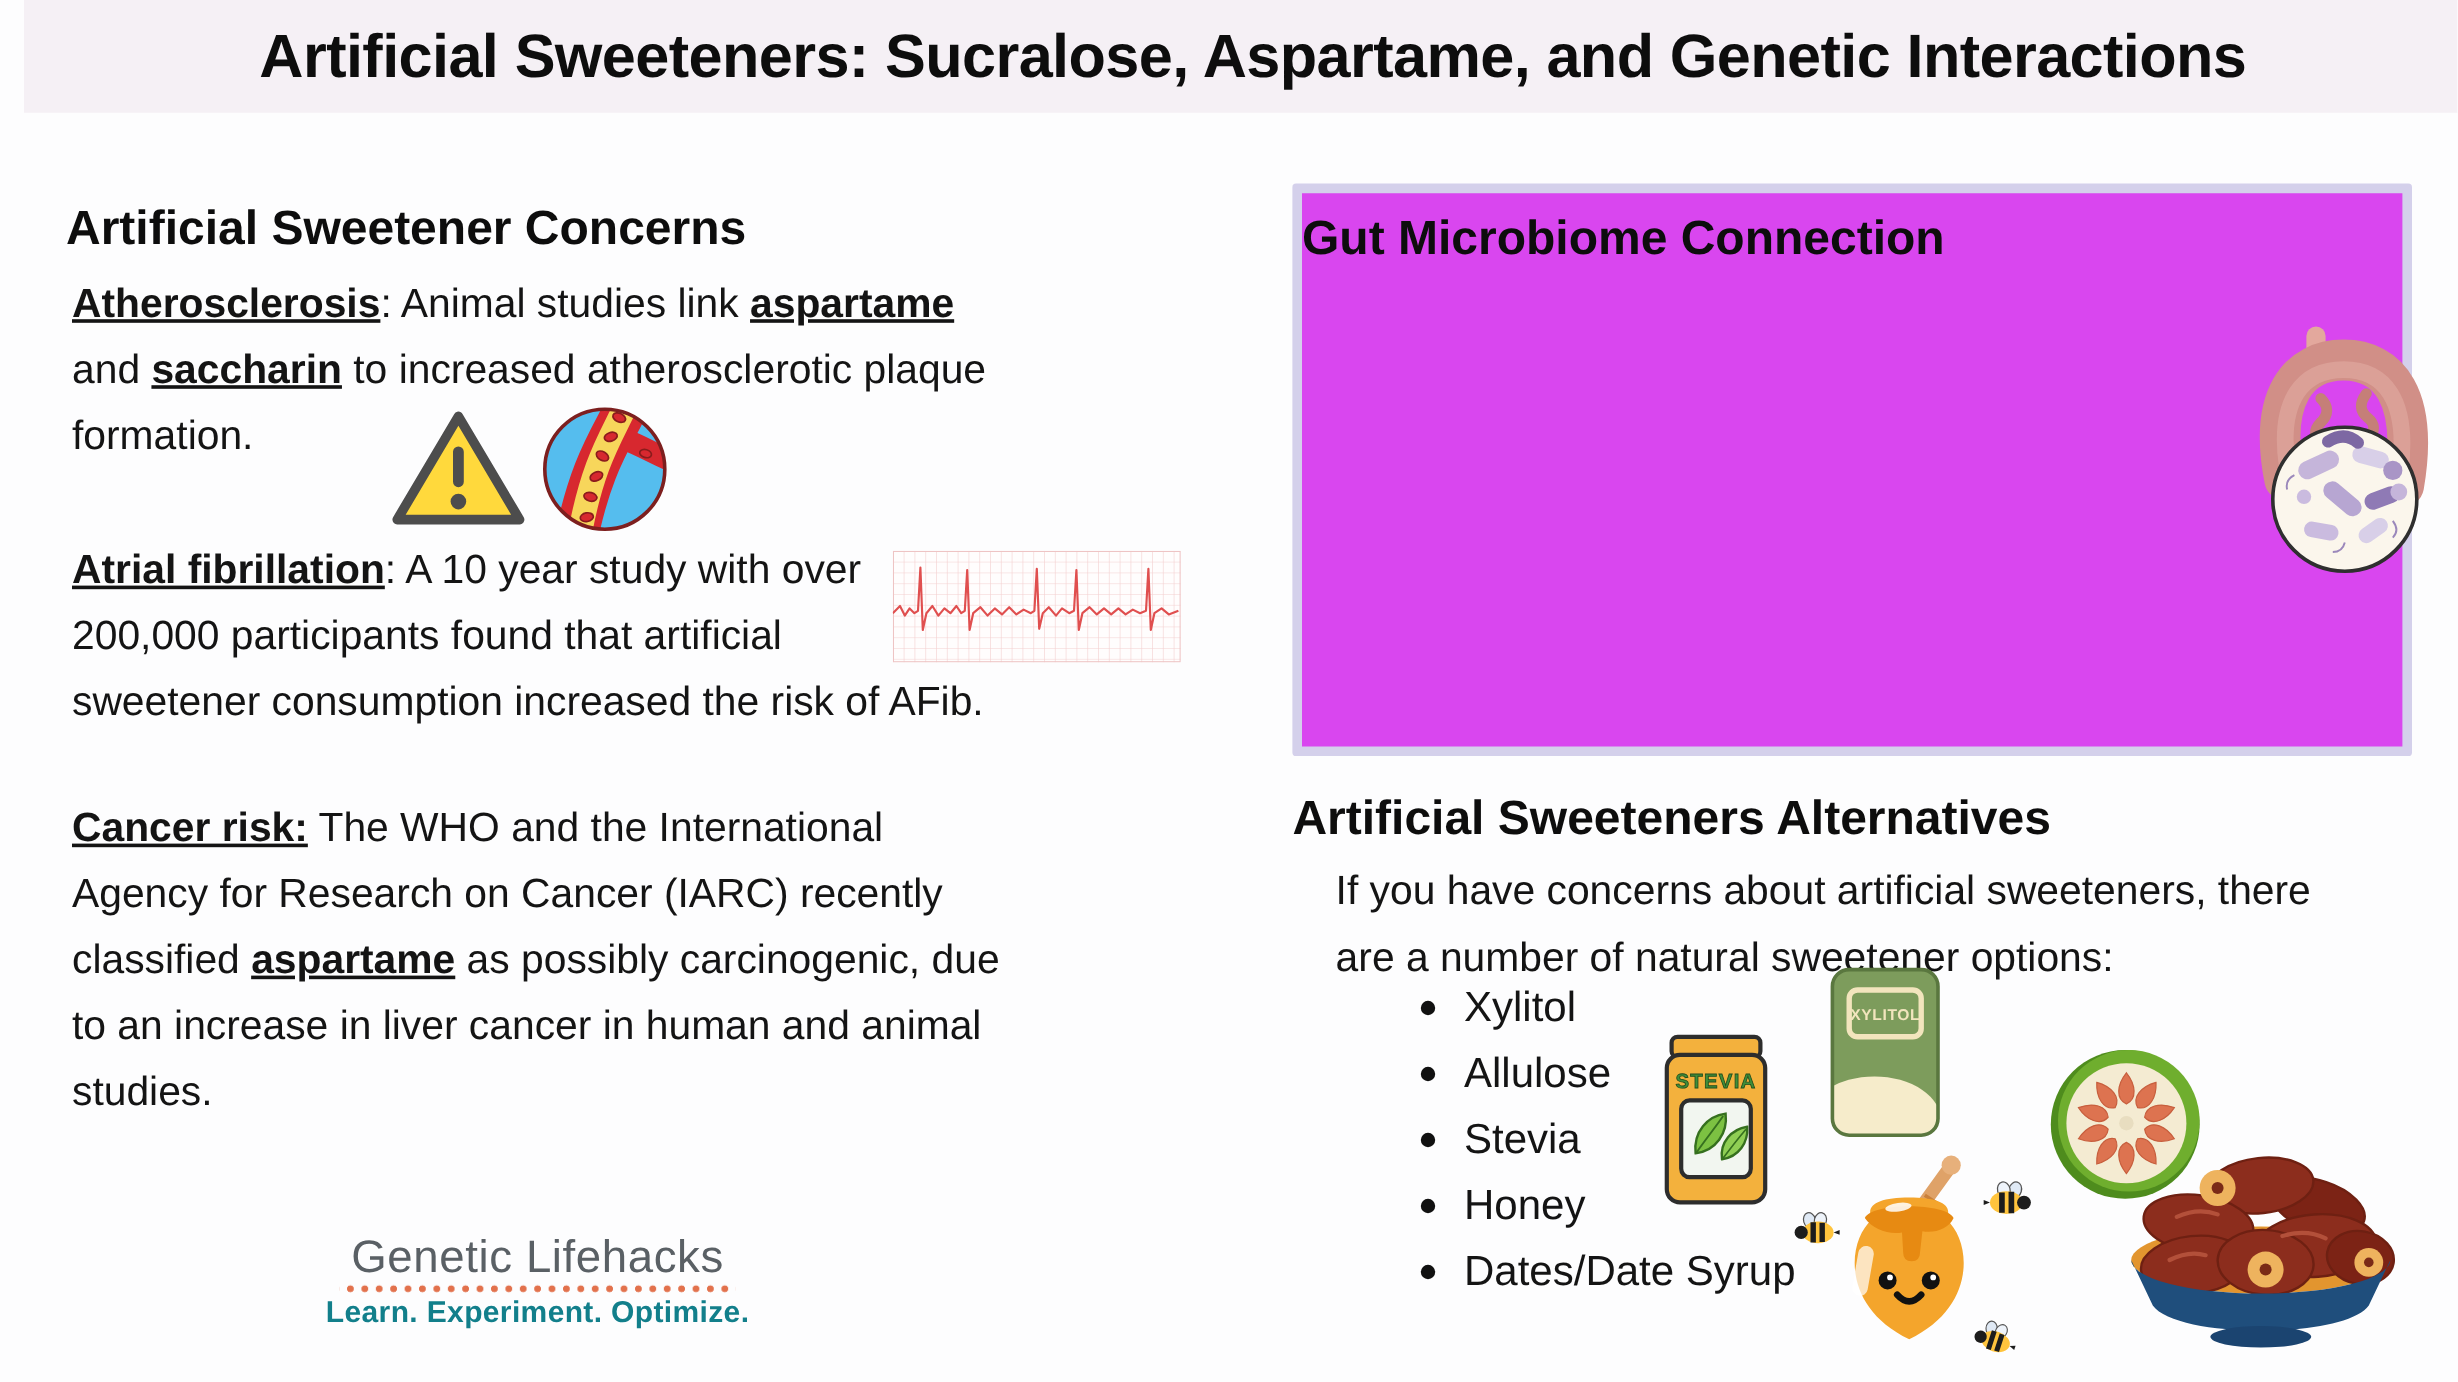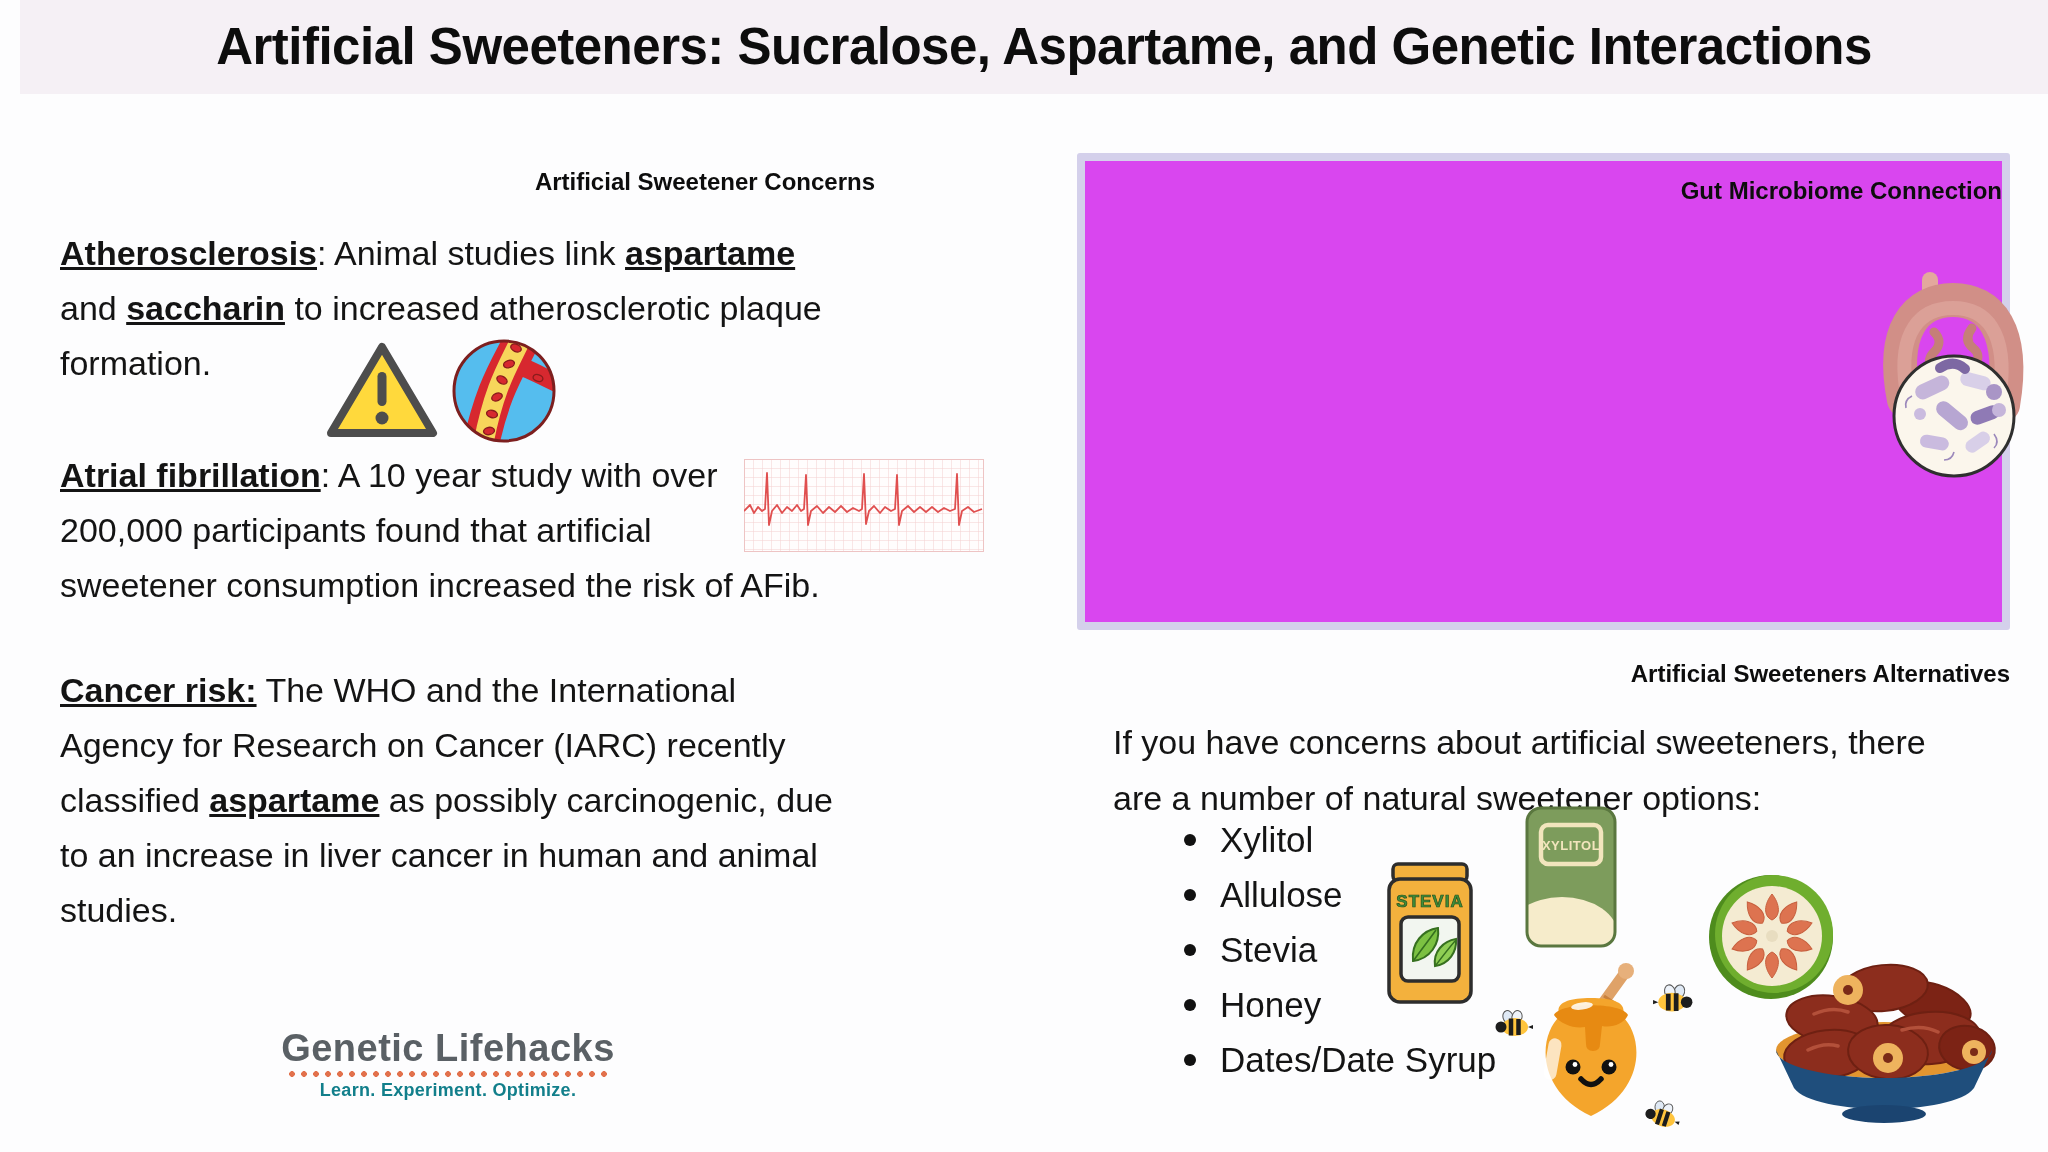--- a/index.html
+++ b/index.html
@@ -2,36 +2,36 @@
 <html><head>
 <meta charset="utf-8">
 <style>
   html,body{margin:0;padding:0;background:#fdfdfe;}
   .canvas{position:relative;width:2048px;height:1152px;overflow:hidden;
           font-family:"Liberation Sans",sans-serif;color:#141414;background:#fdfdfe;}
   .abs{position:absolute;}
   .banner{position:absolute;left:0;top:0;width:2048px;height:94px;background:#f5f0f5;margin-left:20px;}
   .banner h1{margin:0;line-height:94px;text-align:center;font-size:51px;font-weight:700;
              letter-spacing:-0.5px;color:#0d0d0d;}
-  .col-heading{margin:0;font-size:24px;font-weight:700;text-align:right;color:#0d0d0d;}
+  .col-heading{margin:0;font-size:40px;font-weight:700;text-align:left;color:#0d0d0d;}
   .body-text{margin:0;font-size:34px;line-height:55px;white-space:pre-line;}
   .b{font-weight:700;text-decoration:underline;}
   .gut-box{position:absolute;left:1077px;top:153px;width:933px;height:477px;
            border:8px solid #d4d0eb;box-sizing:border-box;background:#d946ef;border-radius:3px;}
   .gut-box .body-text{line-height:57px;}
   .alts-list{list-style:none;margin:0;padding:0;font-size:35px;}
   .alts-list li{position:relative;height:55px;line-height:55px;padding-left:40px;}
   .alts-list li::before{content:"";position:absolute;left:4px;top:22px;width:12px;height:12px;
                         border-radius:50%;background:#111;}
   .logo{position:absolute;left:262px;top:1028px;width:372px;text-align:center;}
-  .logo-title{font-size:38px;font-weight:700;color:#5a6065;letter-spacing:0.5px;line-height:40px;}
+  .logo-title{font-size:38px;font-weight:400;color:#5a6065;letter-spacing:0.5px;line-height:40px;}
   .logo-dots{width:330px;height:10px;margin:1px auto 1px auto;
              background-image:radial-gradient(circle,#e2714c 2.6px,rgba(0,0,0,0) 3.1px);
              background-size:12px 10px;background-repeat:repeat-x;background-position:center;}
-  .logo-tagline{font-size:18px;font-weight:700;color:#127f8b;letter-spacing:0.3px;}
+  .logo-tagline{font-size:25px;font-weight:700;color:#127f8b;letter-spacing:0.3px;}
   svg{display:block;}
   svg text{font-family:"Liberation Sans",sans-serif;}
 </style>
 </head>
 <body>
 
 <div class="canvas">
 
   <header class="banner">
     <h1>Artificial Sweeteners: Sucralose, Aspartame, and Genetic Interactions</h1>

